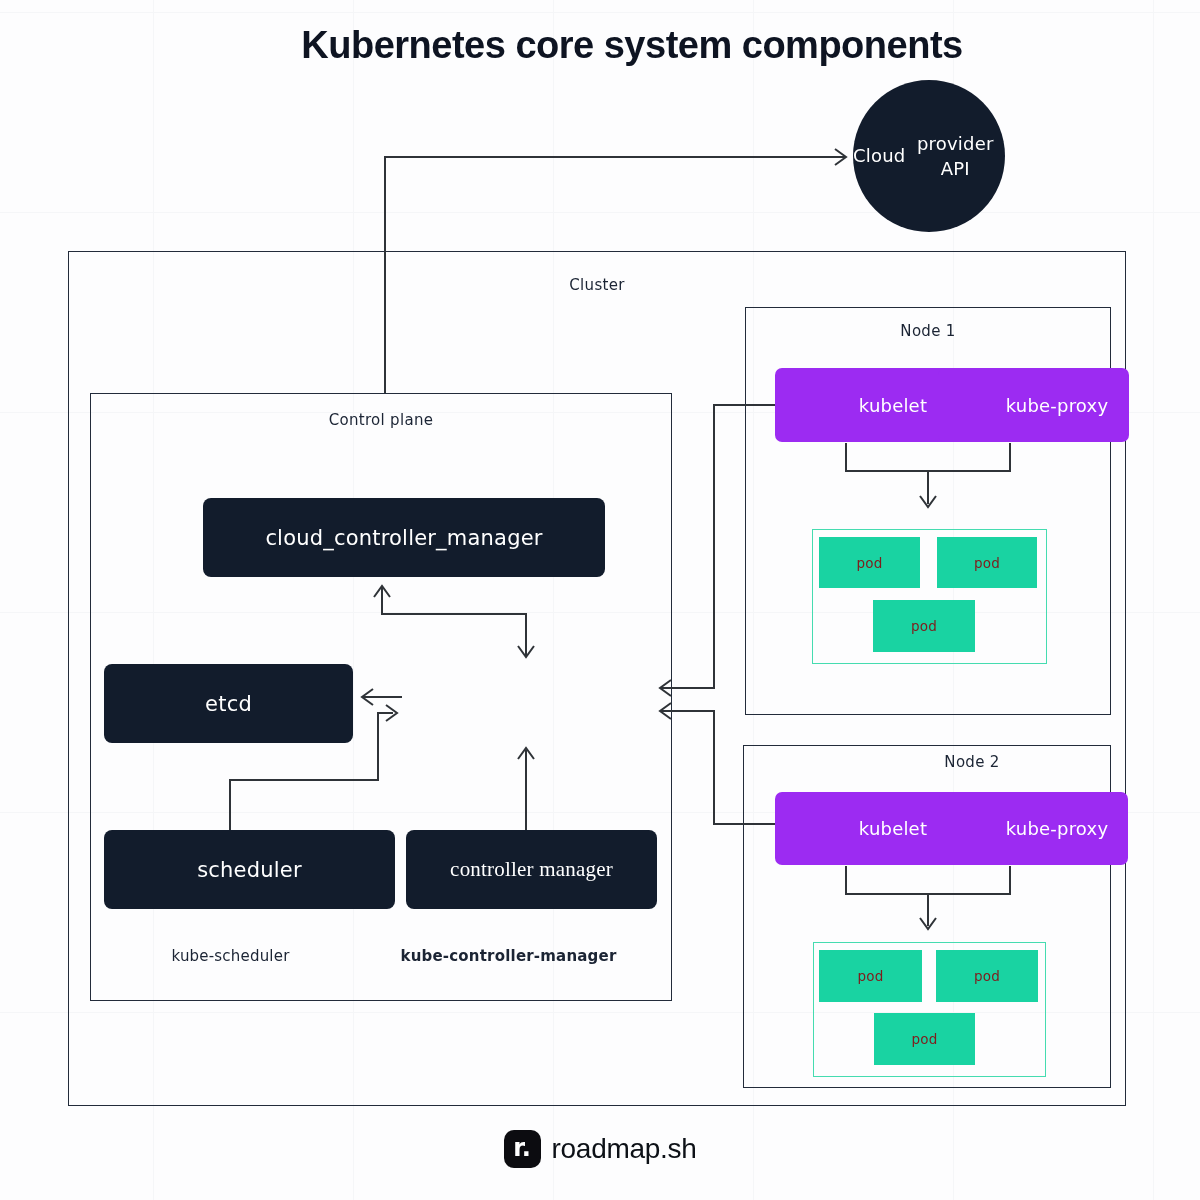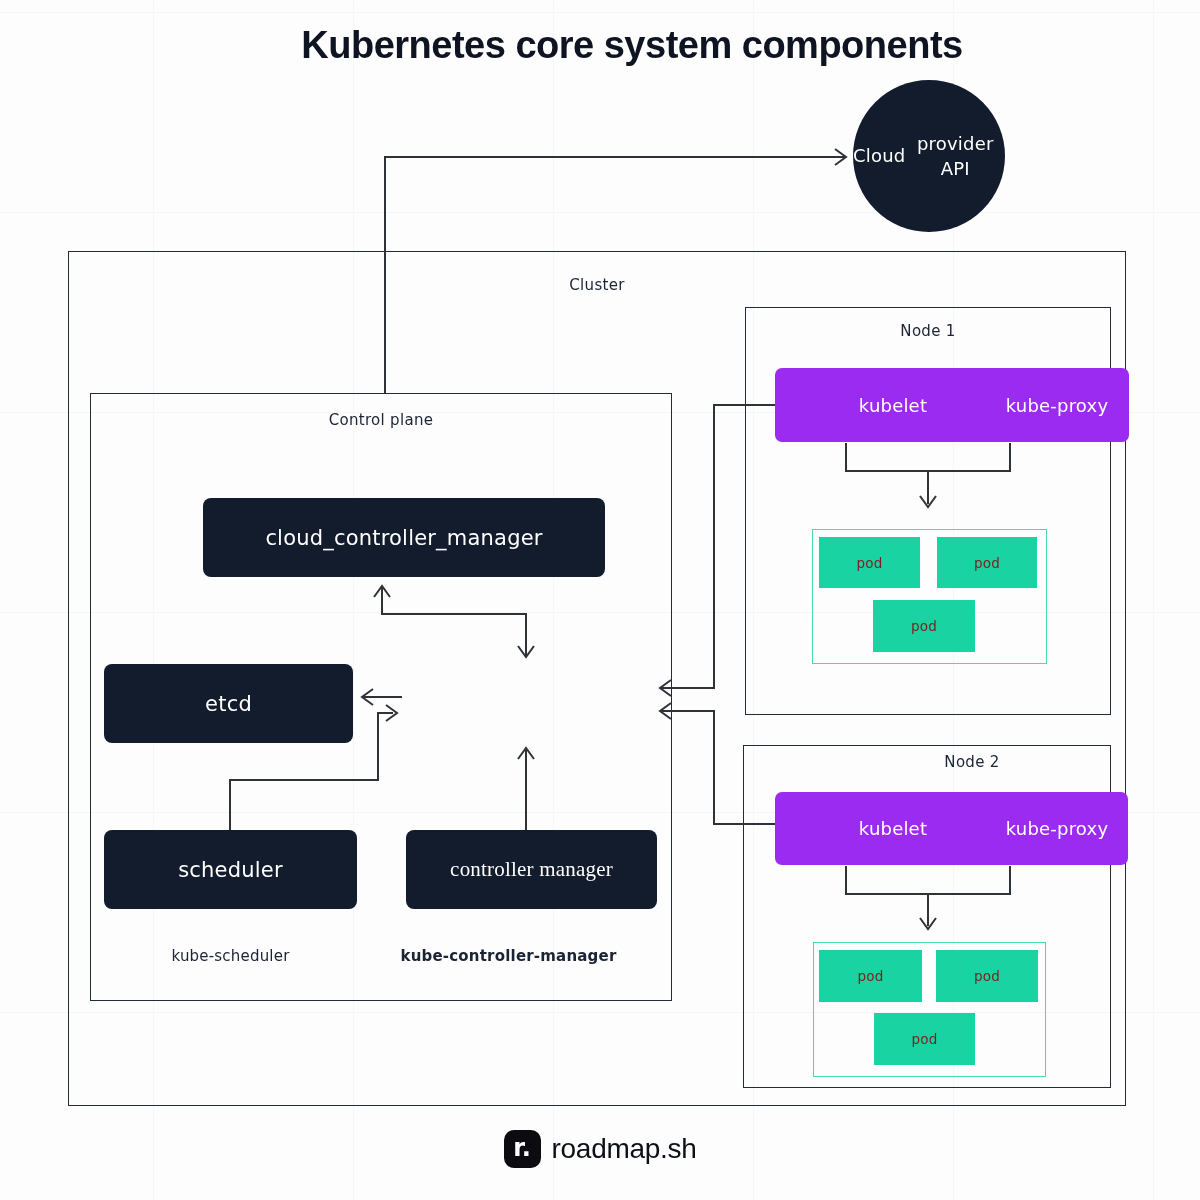--- a/index.html
+++ b/index.html
@@ -72,21 +72,21 @@
   </div>
 
   <div class="abs frame" style="left:68px; top:251px; width:1058px; height:855px;"></div>
   <div class="abs frame-label" style="left:68px; top:276px; width:1058px;">Cluster</div>
 
   <div class="abs frame" style="left:90px; top:393px; width:582px; height:608px;"></div>
   <div class="abs frame-label" style="left:90px; top:411px; width:582px;">Control plane</div>
 
   <div class="abs navy-box" style="left:203px; top:498px; width:402px; height:79px;">cloud_controller_manager</div>
   <div class="abs navy-box" style="left:104px; top:664px; width:249px; height:79px;">etcd</div>
-  <div class="abs navy-box" style="left:104px; top:830px; width:253px; height:79px;">scheduler</div>
+  <div class="abs navy-box" style="left:104px; top:830px; width:291px; height:79px;">scheduler</div>
   <div class="abs navy-box" style="left:406px; top:830px; width:251px; height:79px;font-family:Liberation Serif, serif;">controller manager</div>
   <div class="abs caption" style="left:104px; top:947px; width:253px;">kube-scheduler</div>
   <div class="abs caption" style="left:383px; top:947px; width:251px;font-weight:bold;">kube-controller-manager</div>
 
   <div class="abs frame" style="left:745px; top:307px; width:366px; height:408px;"></div>
   <div class="abs frame-label" style="left:745px; top:322px; width:366px;">Node 1</div>
   <div class="abs purple-box" style="left:775px; top:368px; width:142px; height:74px;">kubelet</div>
   <div class="abs purple-box" style="left:938px; top:368px; width:144px; height:74px;">kube-proxy</div>
   <div class="abs pods-frame" style="left:812px; top:529px; width:235px; height:135px;"></div>
   <div class="abs pod" style="left:819px; top:537px; width:101px; height:51px;">pod</div>

